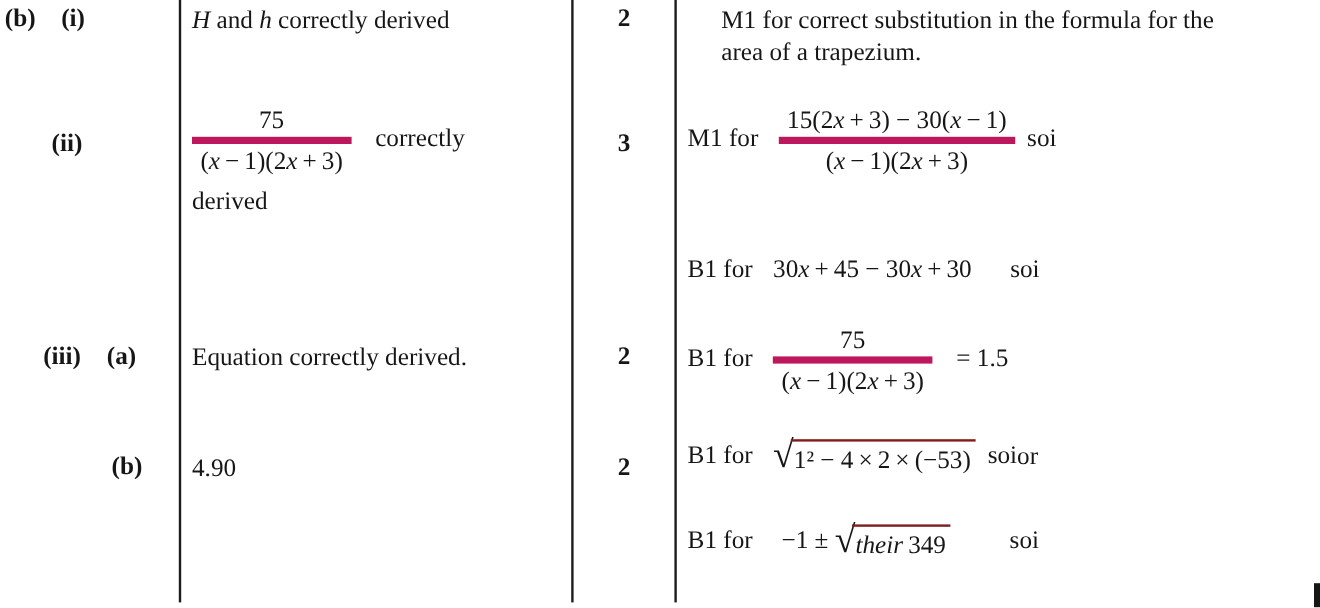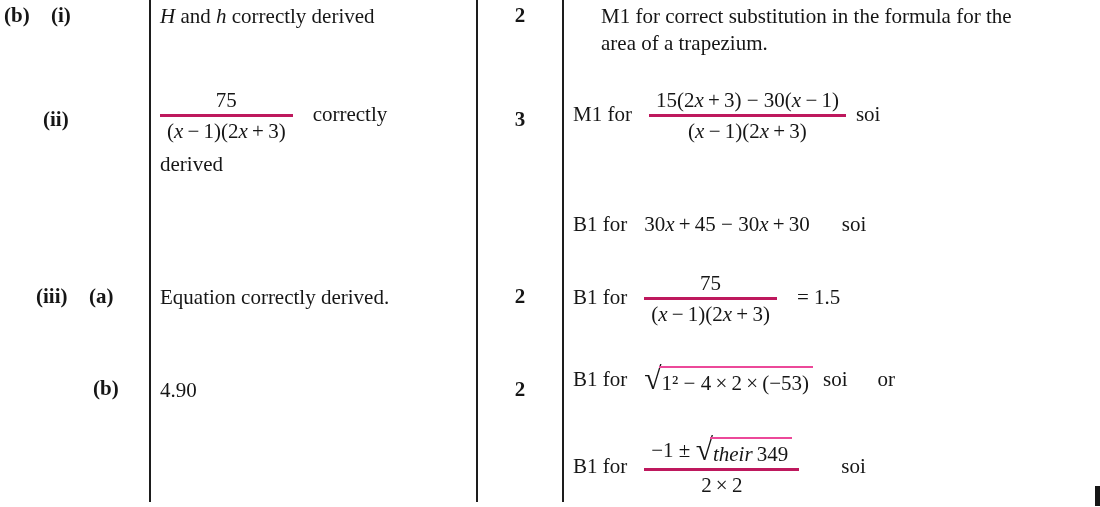--- a/index.html
+++ b/index.html
@@ -14,26 +14,26 @@
   .b { font-weight:bold; }
   .it { font-style:italic; }
   .line { display:block; line-height:1.3; }
   .answer-cell { position:absolute; left:160px; line-height:1.3; }
   .markcell { position:absolute; left:478px; width:84px; text-align:center; font-weight:bold; }
   .comment { position:absolute; left:573px; width:522px; line-height:1.3; white-space:nowrap; }
   .comment.wrap { white-space:normal;margin-left:28px; }
   .prefix { margin-right:17px; }
   .frac { display:inline-block; vertical-align:middle; text-align:center; white-space:nowrap; }
   .frac .num, .frac .den { display:block; padding:1px 7px; line-height:1.25; }
-  .frac .den { border-top:3px solid #be185d; }
+  .frac .den { border-top:6px solid #be185d; }
   .sqrt { display:inline-flex; align-items:flex-start; vertical-align:middle; white-space:nowrap; }
   .sqrt .sign { font-size:1.5em; line-height:0.85; margin-right:-3px; font-style:normal; }
-  .sqrt .body { border-top:2px solid #ec4899; padding:2px 4px 0 3px; }
+  .sqrt .body { border-top:2px solid #7f1d1d; padding:2px 4px 0 3px; }
   .after-frac { margin-left:20px; }
-  .gap-sm { margin-left:30px; }
+  .gap-sm { margin-left:0; }
   .gap-md { margin-left:32px; }
   .gap-lg { margin-left:42px; }
   .gap-xs { margin-left:10px; }
   .cursor-mark { position:absolute; left:1095px; top:486px; width:5px; height:20px; background:#161616; }
 </style>
 </head>
 <body>
 
 <div class="page">
 
@@ -95,19 +95,18 @@
       <span class="body"><span>1² − 4 × 2 × (−53)</span></span>
     </span><span class="gap-xs">soi</span><span class="gap-sm">or</span>
   </div>
 
   <div class="comment" style="top:436px">
     <span class="prefix">B1 for</span><span class="frac">
       <span class="num"><span><span>−1 ± </span></span><span class="sqrt">
             <span class="sign">√</span>
             <span class="body"><span class="it">their</span><span> 349</span></span>
           </span></span>
-      <span class="den"><span>2 × 2</span></span>
     </span><span class="gap-lg">soi</span>
   </div>
 
   <div class="cursor-mark"></div>
 
 </div>
 
 </body></html>

